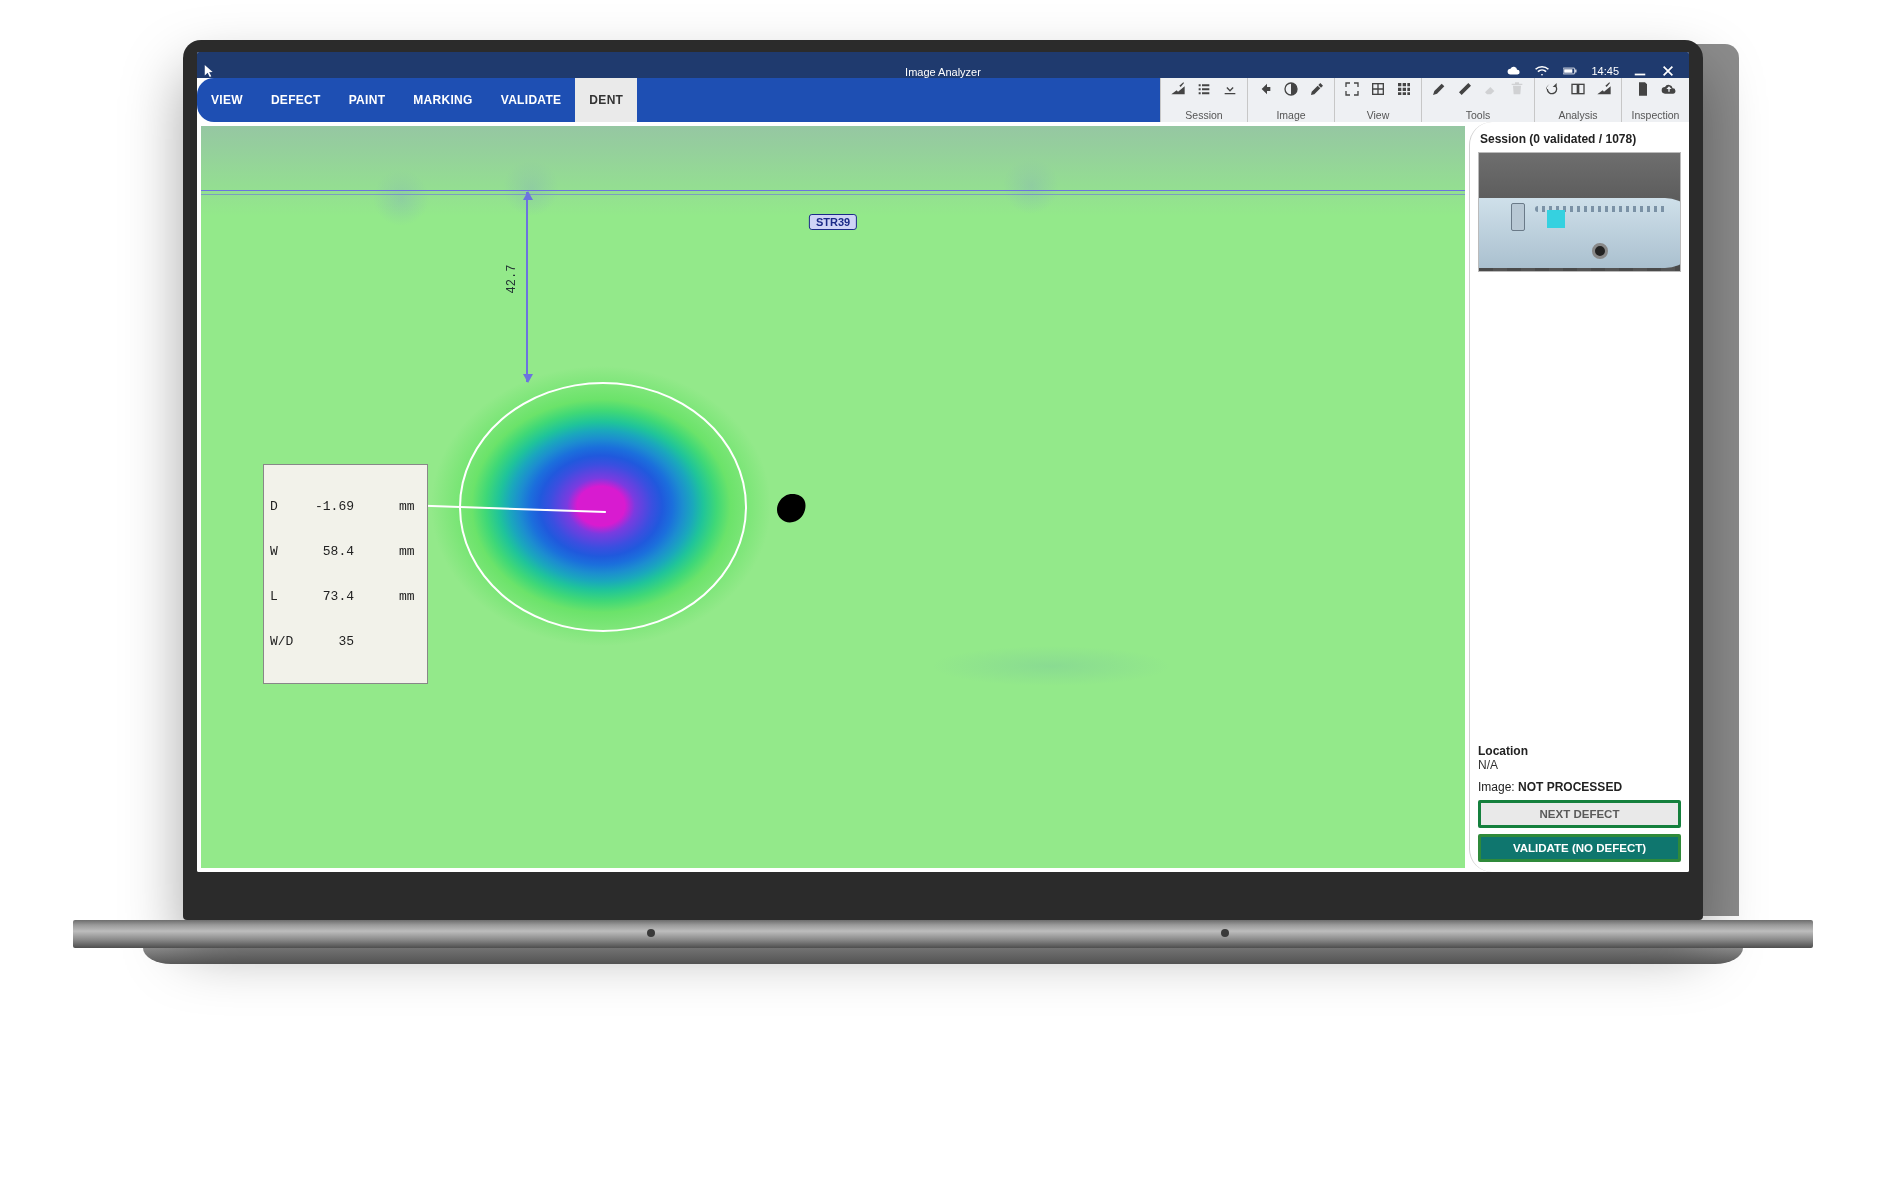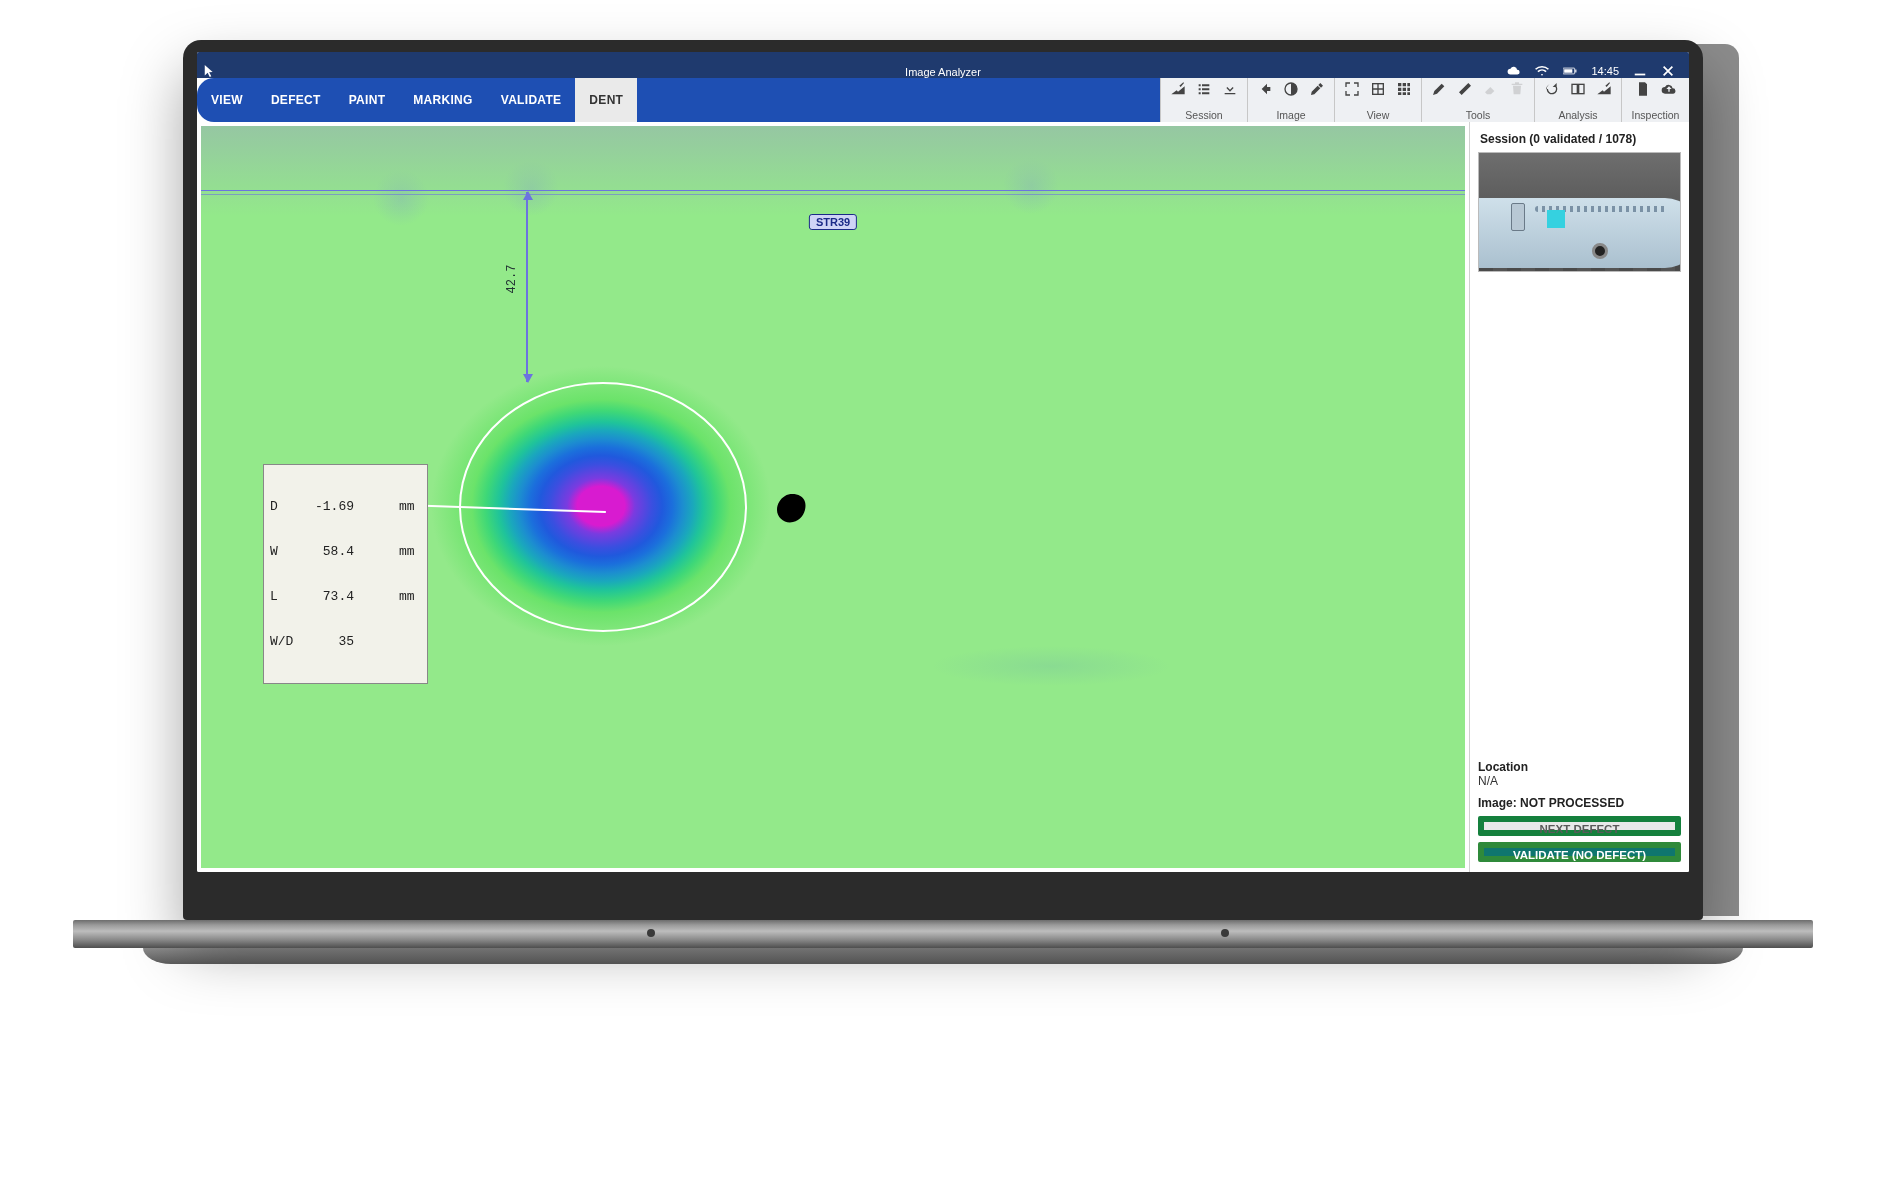--- a/index.html
+++ b/index.html
@@ -184,20 +184,21 @@
     position: absolute; left: 572px; top: 366px;
   }
 
   
   .sidepanel {
     flex: 0 0 220px;
     border-left: 1px solid #d0d0d0;
     background: #fff;
     display: flex; flex-direction: column;
     padding: 8px 8px 10px 8px;
+    border-radius: 23px;
   }
   .panel-title { font-weight: 700; font-size: 12px; color: #222; margin: 2px 2px 6px 2px; }
   .thumb {
     width: 100%; height: 120px; background: #6a6a6a; border: 1px solid #bbb; position: relative; overflow: hidden;
   }
   .thumb .sky { position: absolute; left:0; right:0; top:0; height:46%;
     background: linear-gradient(#6e6e6e, #5a5a5a); }
   .thumb .fuselage {
     position: absolute; left: -30%; right: -10%; top: 38%; height: 70px;
     background: linear-gradient(#cfe0ea, #aac0cf);
@@ -209,22 +210,22 @@
   .thumb .marker { position:absolute; left:34%; top:48%; width:18px; height:18px; background:#35d1e0; }
   .thumb .floor { position:absolute; left:0; right:0; bottom:0; height:28%;
     background: repeating-linear-gradient(90deg, #4a4a4a 0 14px, #545454 14px 28px); }
   .thumb .wheel { position:absolute; left:56%; bottom:10%; width:16px; height:16px; background:#222; border-radius:50%; border:3px solid #888; }
 
   .sidepanel .spacer { flex: 1 1 auto; }
   .field-block { margin-top: 6px; }
   .field-label { font-weight: 700; font-size: 12px; }
   .field-value { font-size: 12px; color: #333; }
   .status-row { margin-top: 8px; font-size: 12px; }
-  .status-row .k { font-weight: 700; }
-  .btn { margin-top: 6px; width: 100%; height: 20px; border: 6px solid #15803d; border-radius: 2px; font-weight: 700; font-size: 11.5px; cursor: pointer; }
+  .status-row .k { font-weight: 400; }
+  .btn { margin-top: 6px; width: 100%; height: 28px; border: 3px solid #15803d; border-radius: 2px; font-weight: 700; font-size: 11.5px; cursor: pointer; }
   .btn-grey  { background: #e9e9e9; color: #5a5a5a; }
   .btn-green { background: #0f766e; color: #fff; border-color: #2f8a3a; }
 </style>
 </head>
 <body>
 
 <div class="stage">
   <div class="laptop">
     <div class="screen-bezel">
       <div class="screen-inner">

